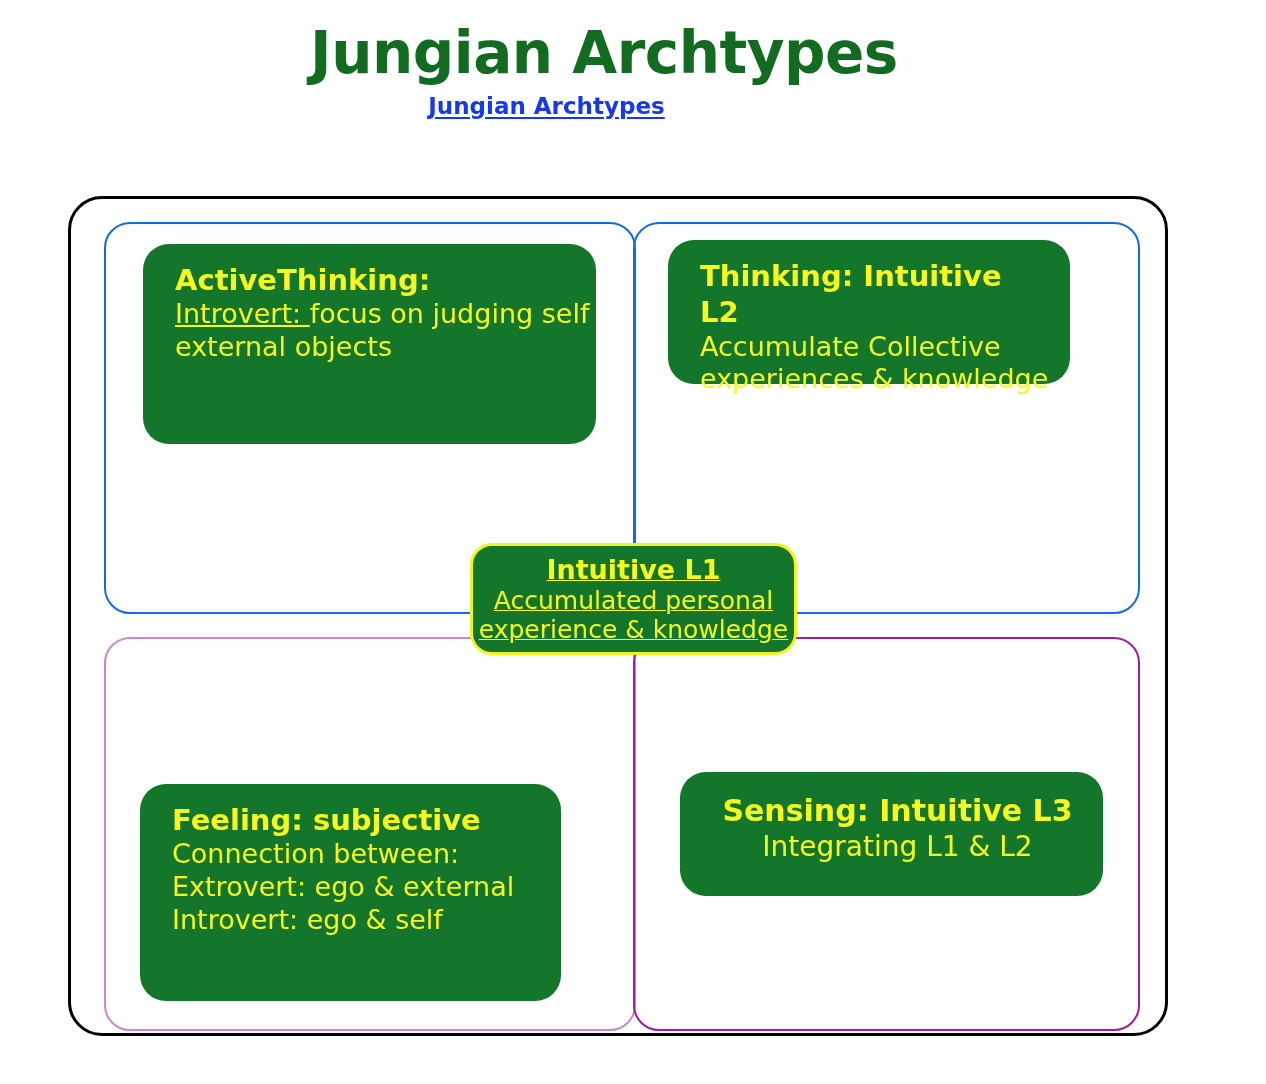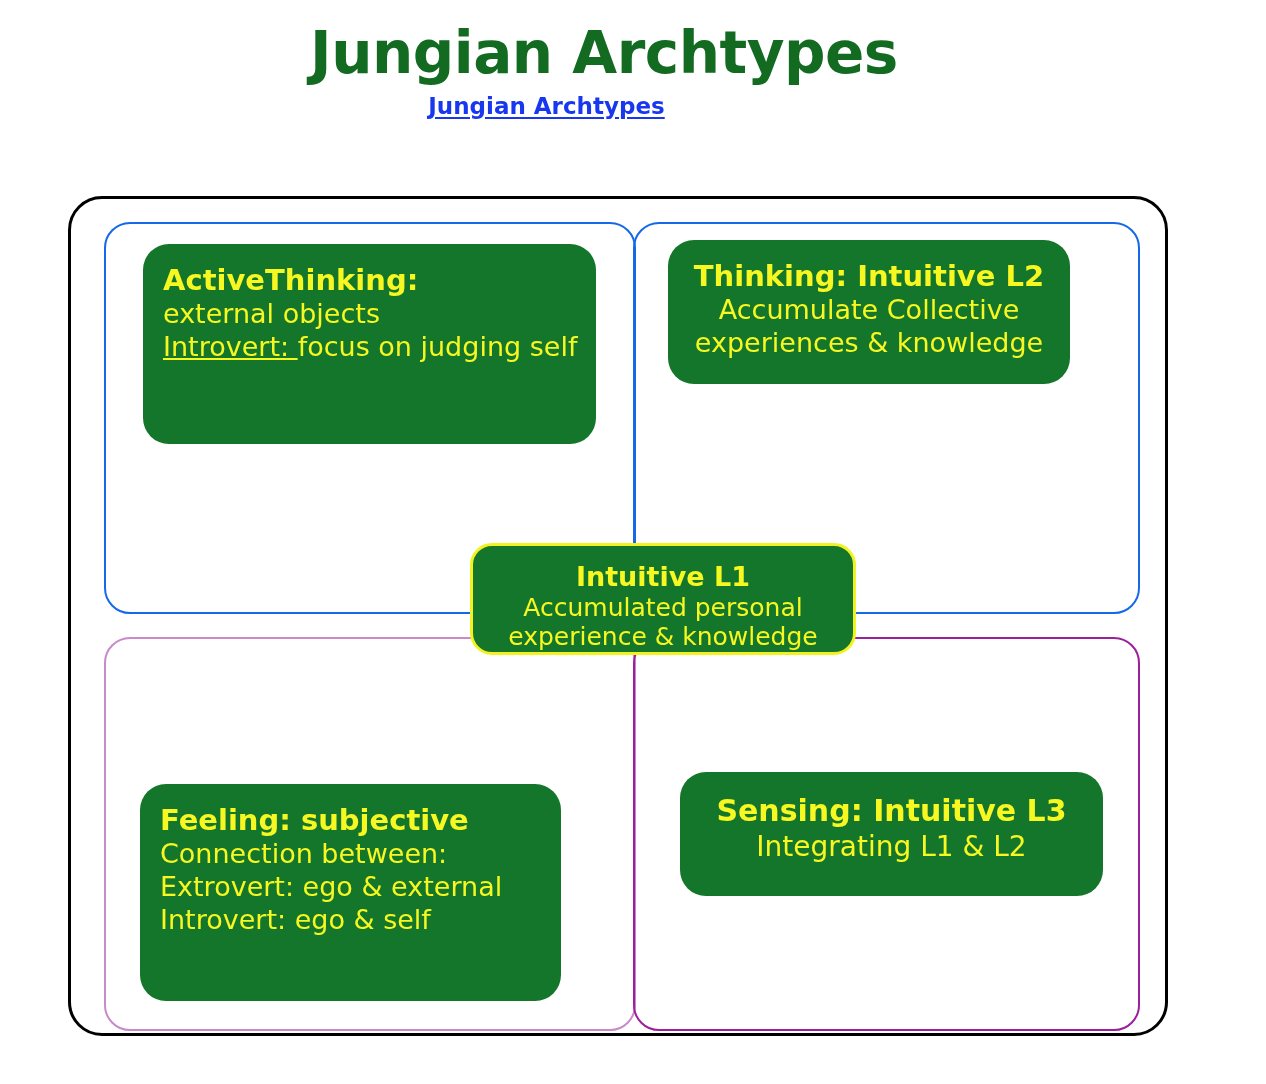--- a/index.html
+++ b/index.html
@@ -99,21 +99,21 @@
     border-radius: 26px;
   }
 
   
   .node {
     position: absolute;
     background: #13762a;
     border-radius: 26px;
     color: #f7f722;
     box-sizing: border-box;
-    padding: 18px 20px 20px 20px;
+    padding: 18px 20px 20px 32px;
   }
   .node .node-title {
     font-weight: bold;
     font-size: 29px;
     line-height: 1.25;
     display: block;
   }
   .node .node-line {
     font-size: 27px;
     line-height: 1.22;
@@ -121,48 +121,49 @@
     white-space: nowrap;
   }
   .u { text-decoration: underline; text-underline-offset: 2px; }
 
   .node-active-thinking {
     left: 143px; top: 244px;
     width: 453px; height: 200px;
   }
   .node-thinking-l2 {
     left: 668px; top: 240px;
-    width: 402px; height: 144px; text-align: center;
+    width: 402px; height: 144px;
   }
   .node-feeling {
     left: 140px; top: 784px;
     width: 421px; height: 217px;
   }
   .node-sensing {
     left: 680px; top: 772px;
     width: 423px; height: 124px;
     text-align: center;
     padding-top: 20px;
   }
   .node-sensing .node-title { font-size: 30px; }
   .node-sensing .node-line  { font-size: 28px; }
 
   
   .node-center {
     position: absolute;
     left: 470px; top: 543px;
-    width: 386px; height: 112px;
+    width: 327px; height: 112px;
     background: #13762a;
     border: 3px solid #f2f222;
     border-radius: 22px;
     box-sizing: border-box;
     text-align: center;
     color: #f7f722;
-    padding-top: 15px;
+    padding-top: 8px;
     z-index: 5;
+    text-decoration: underline;
   }
   .node-center .node-title { font-size: 27px; font-weight: bold; line-height: 1.18; }
   .node-center .node-line  { font-size: 25px; line-height: 1.18; white-space: nowrap; }
 </style>
 </head>
 <body>
 
 <div class="header">
   <div class="title-wrap">
     <h1 class="page-title">Jungian Archtypes</h1>
@@ -174,22 +175,22 @@
 
   <div class="outer-frame"></div>
 
   <div class="quad quad-tl"></div>
   <div class="quad quad-tr"></div>
   <div class="quad quad-bl"></div>
   <div class="quad quad-br"></div>
 
   <div class="node node-active-thinking">
     <span class="node-title">ActiveThinking:</span>
+    <span class="node-line"><span class="u">Introvert: </span><span>focus on judging self</span></span>
     <span class="node-line">external objects</span>
-    <span class="node-line"><span class="u">Introvert: </span><span>focus on judging self</span></span>
   </div>
 
   <div class="node node-thinking-l2">
     <span class="node-title">Thinking: Intuitive L2</span>
     <span class="node-line">Accumulate Collective</span>
     <span class="node-line">experiences &amp; knowledge</span>
   </div>
 
   <div class="node node-feeling">
     <span class="node-title">Feeling: subjective</span>

